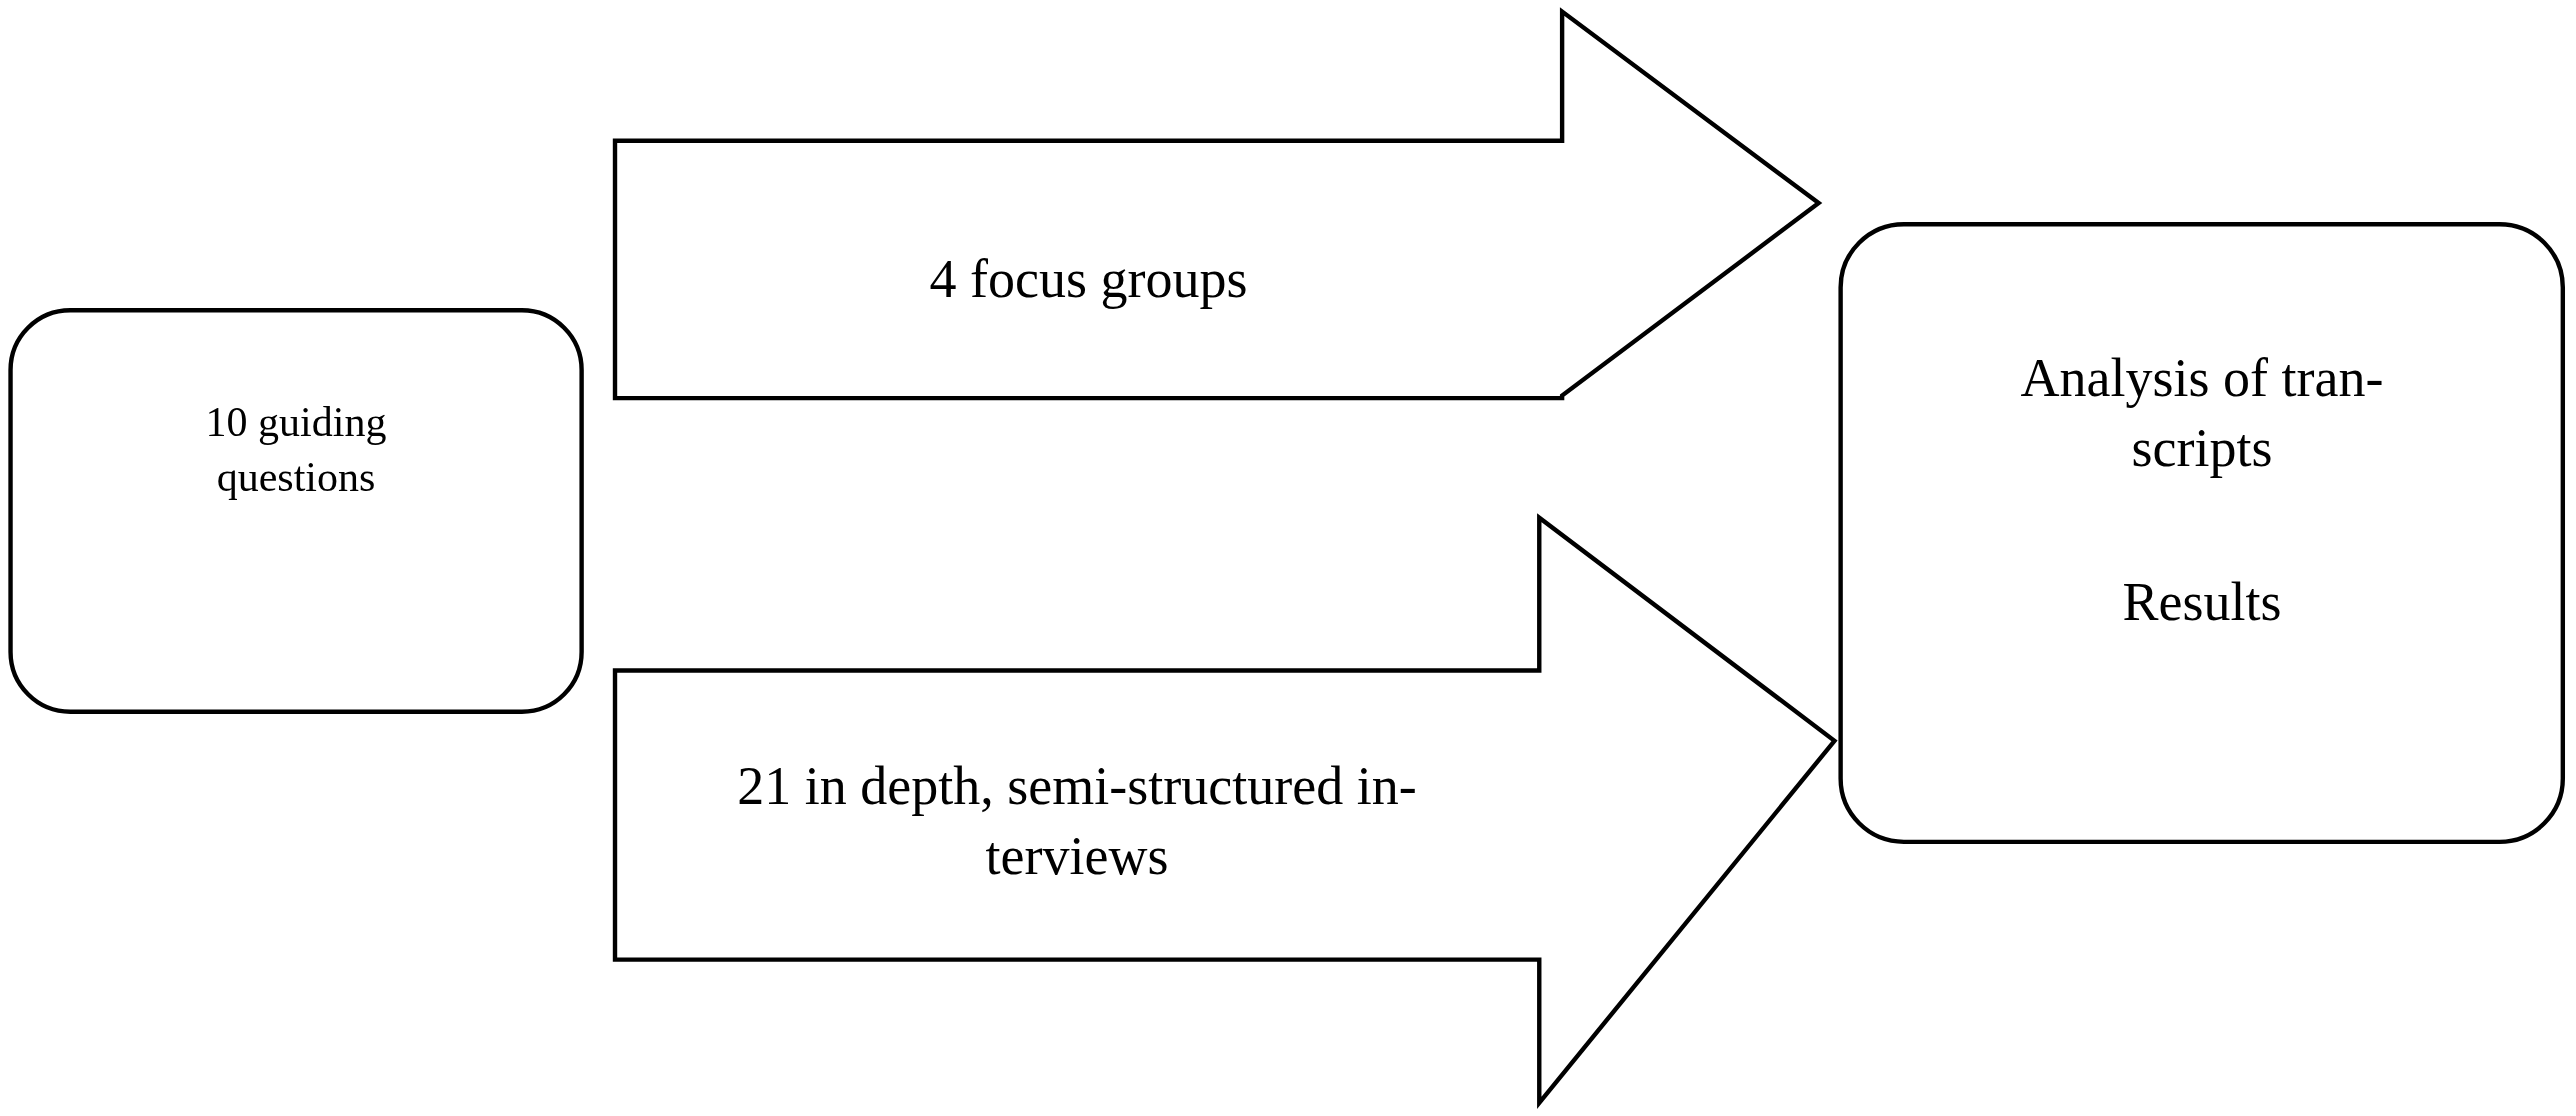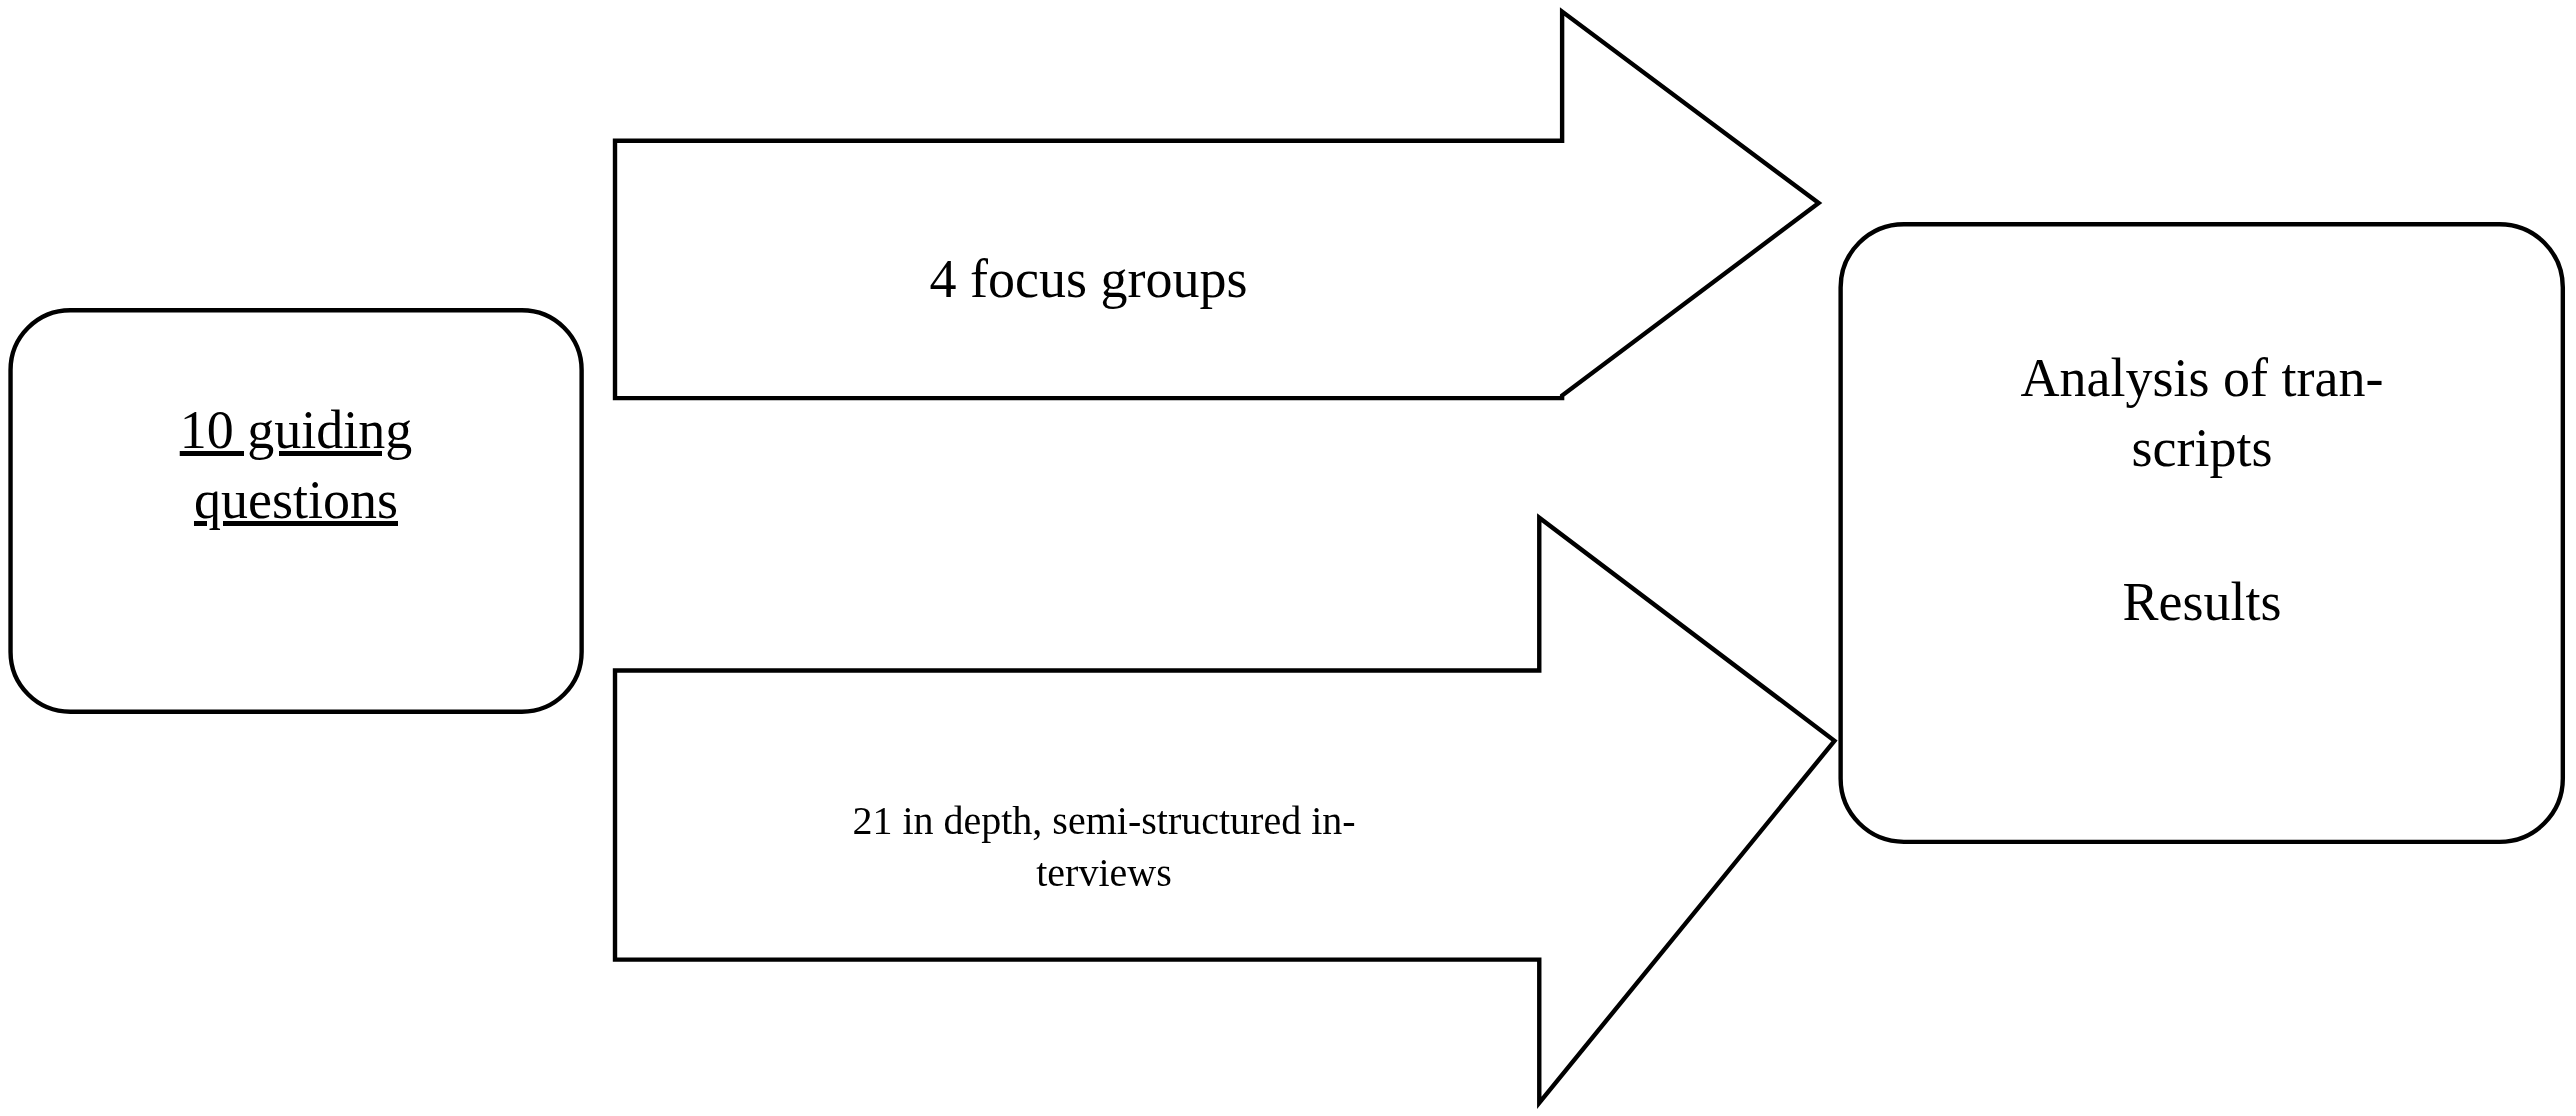--- a/index.html
+++ b/index.html
@@ -41,22 +41,21 @@
     font-family: "Liberation Serif", "DejaVu Serif", serif;
     line-height: 1.30;
     white-space: pre-line;
     user-select: none;
   }
   
   #label-guiding-questions {
     left: 10.5px;
     top: 395px;
     width: 571px;
-    font-size: 54px;
-    text-decoration: underline;
+    font-size: 42px;
   }
   
   #label-analysis {
     left: 1841px;
     top: 343px;
     width: 722px;
     font-size: 54px;
   }
   
   #label-results {
@@ -67,25 +66,24 @@
   }
   
   #label-focus-groups {
     left: 615px;
     top: 244px;
     width: 947px;
     font-size: 54px;
   }
   
   #label-interviews {
-    left: 642px;
+    left: 615px;
     top: 751px;
     width: 924px;
-    font-size: 40px;
-    margin-top: 44px;
+    font-size: 54px;
   }
 </style>
 </head>
 <body>
 
 <div id="diagram-root">
 
   <svg class="figure-canvas" viewBox="0 0 2932 1271" xmlns="http://www.w3.org/2000/svg">
 
     <rect class="shape-outline" x="12" y="353" width="650" height="457" rx="68" ry="68"></rect>

